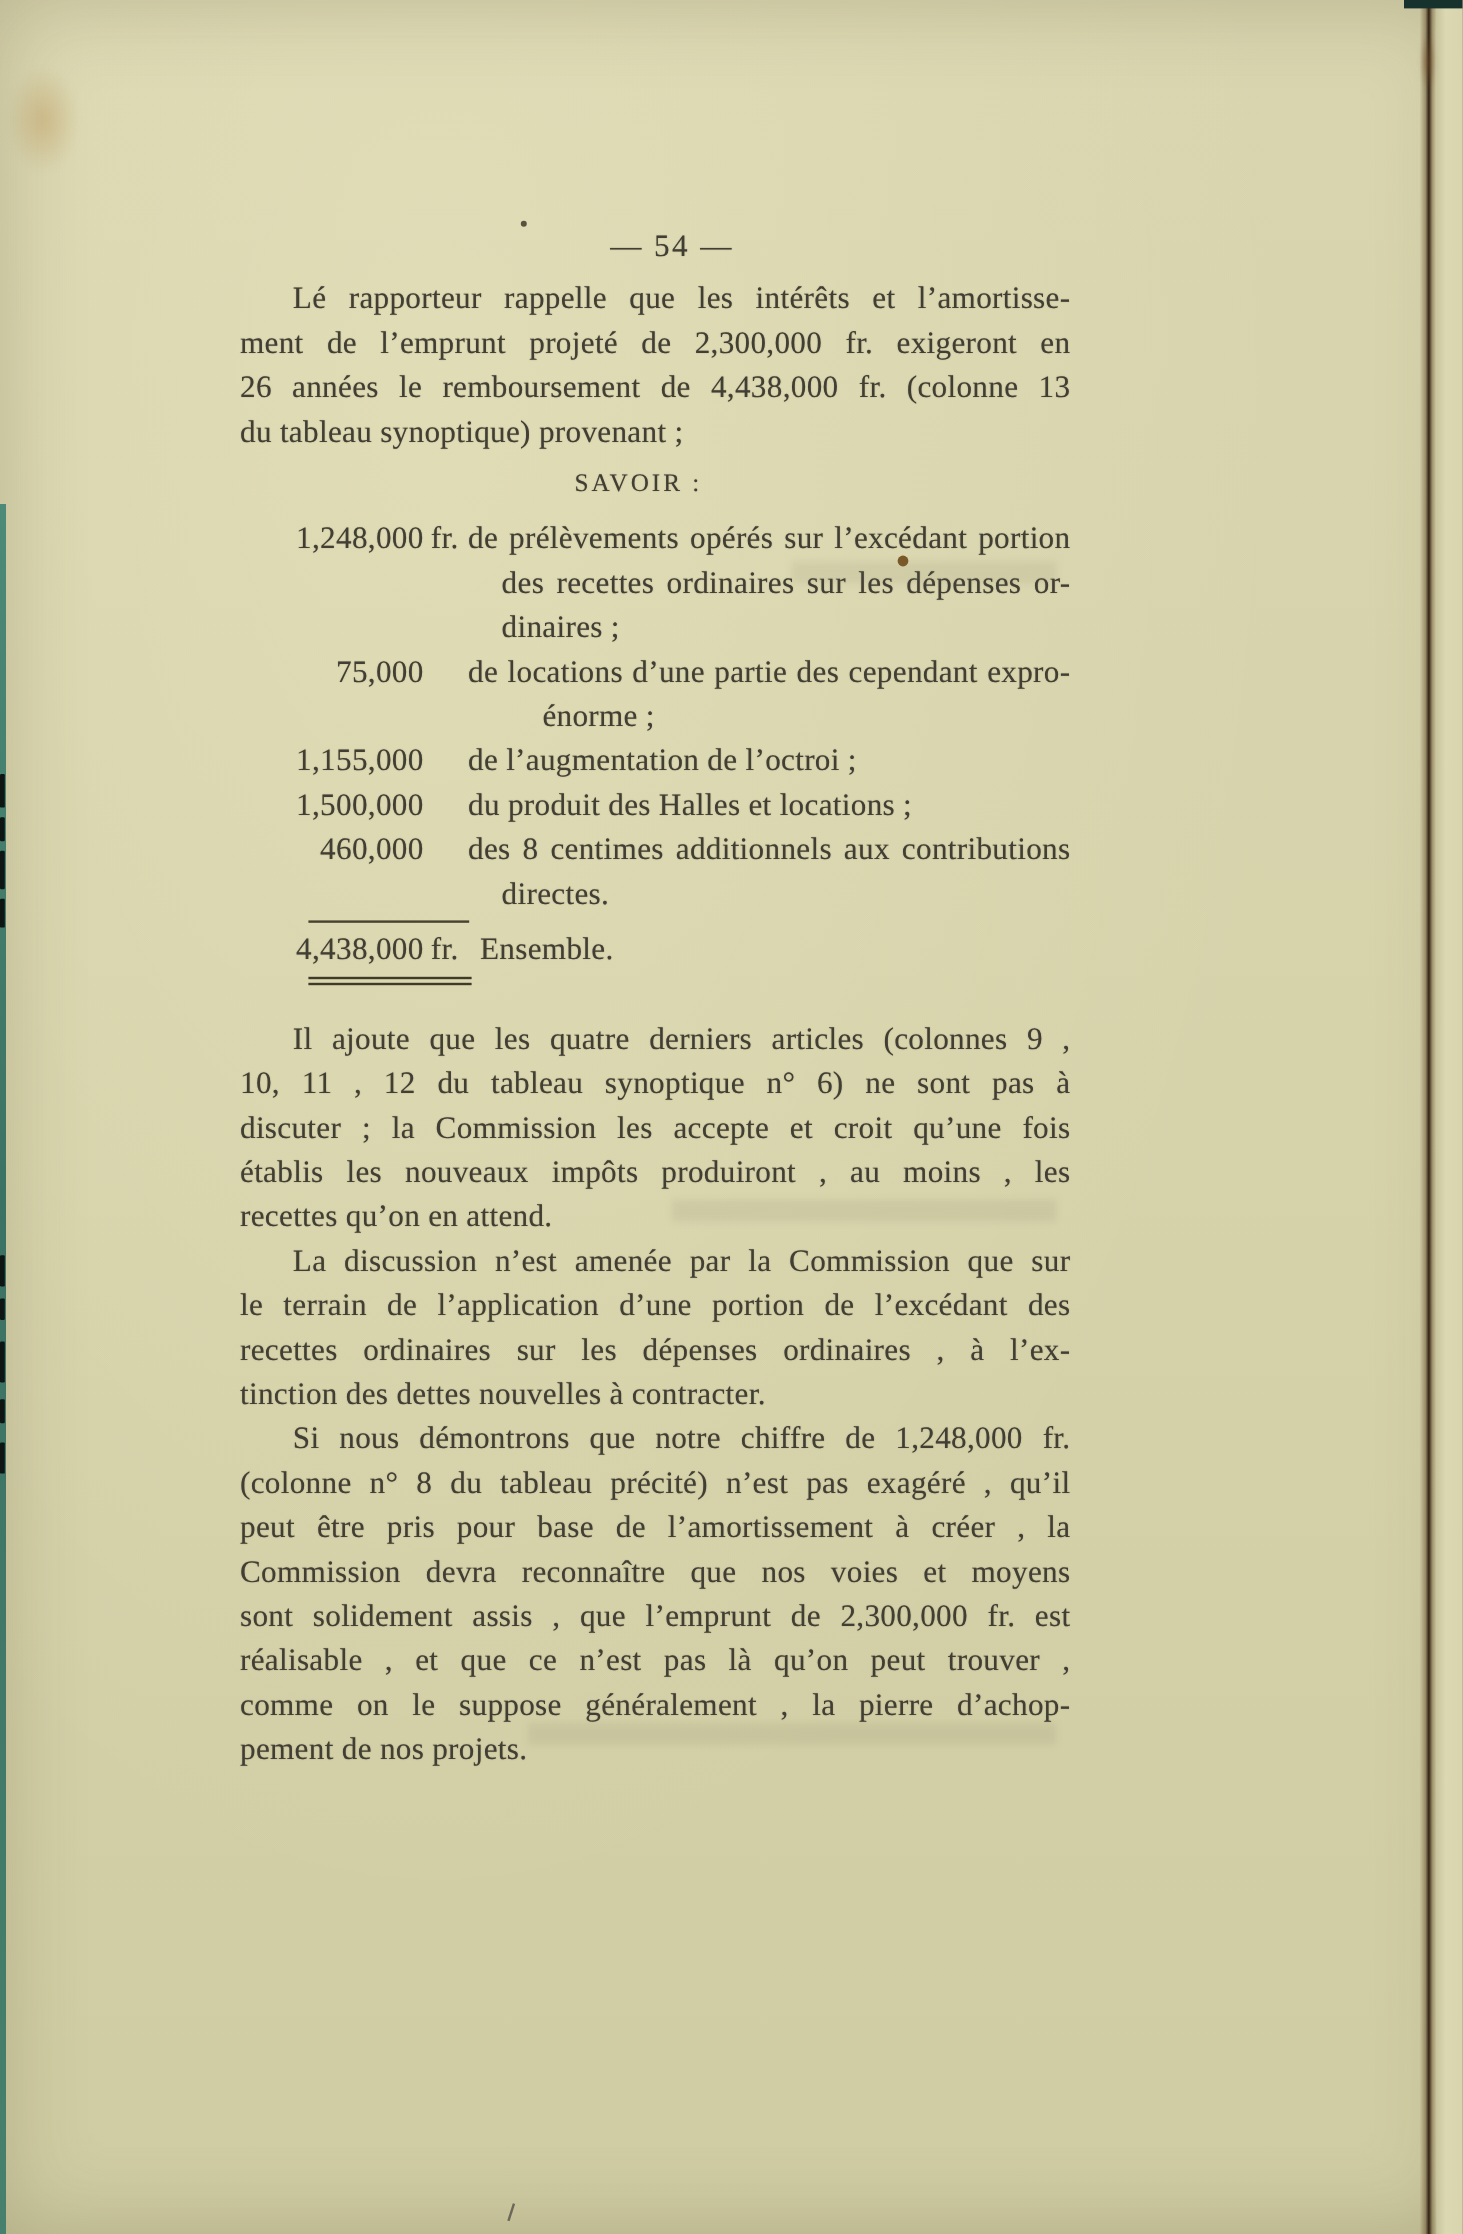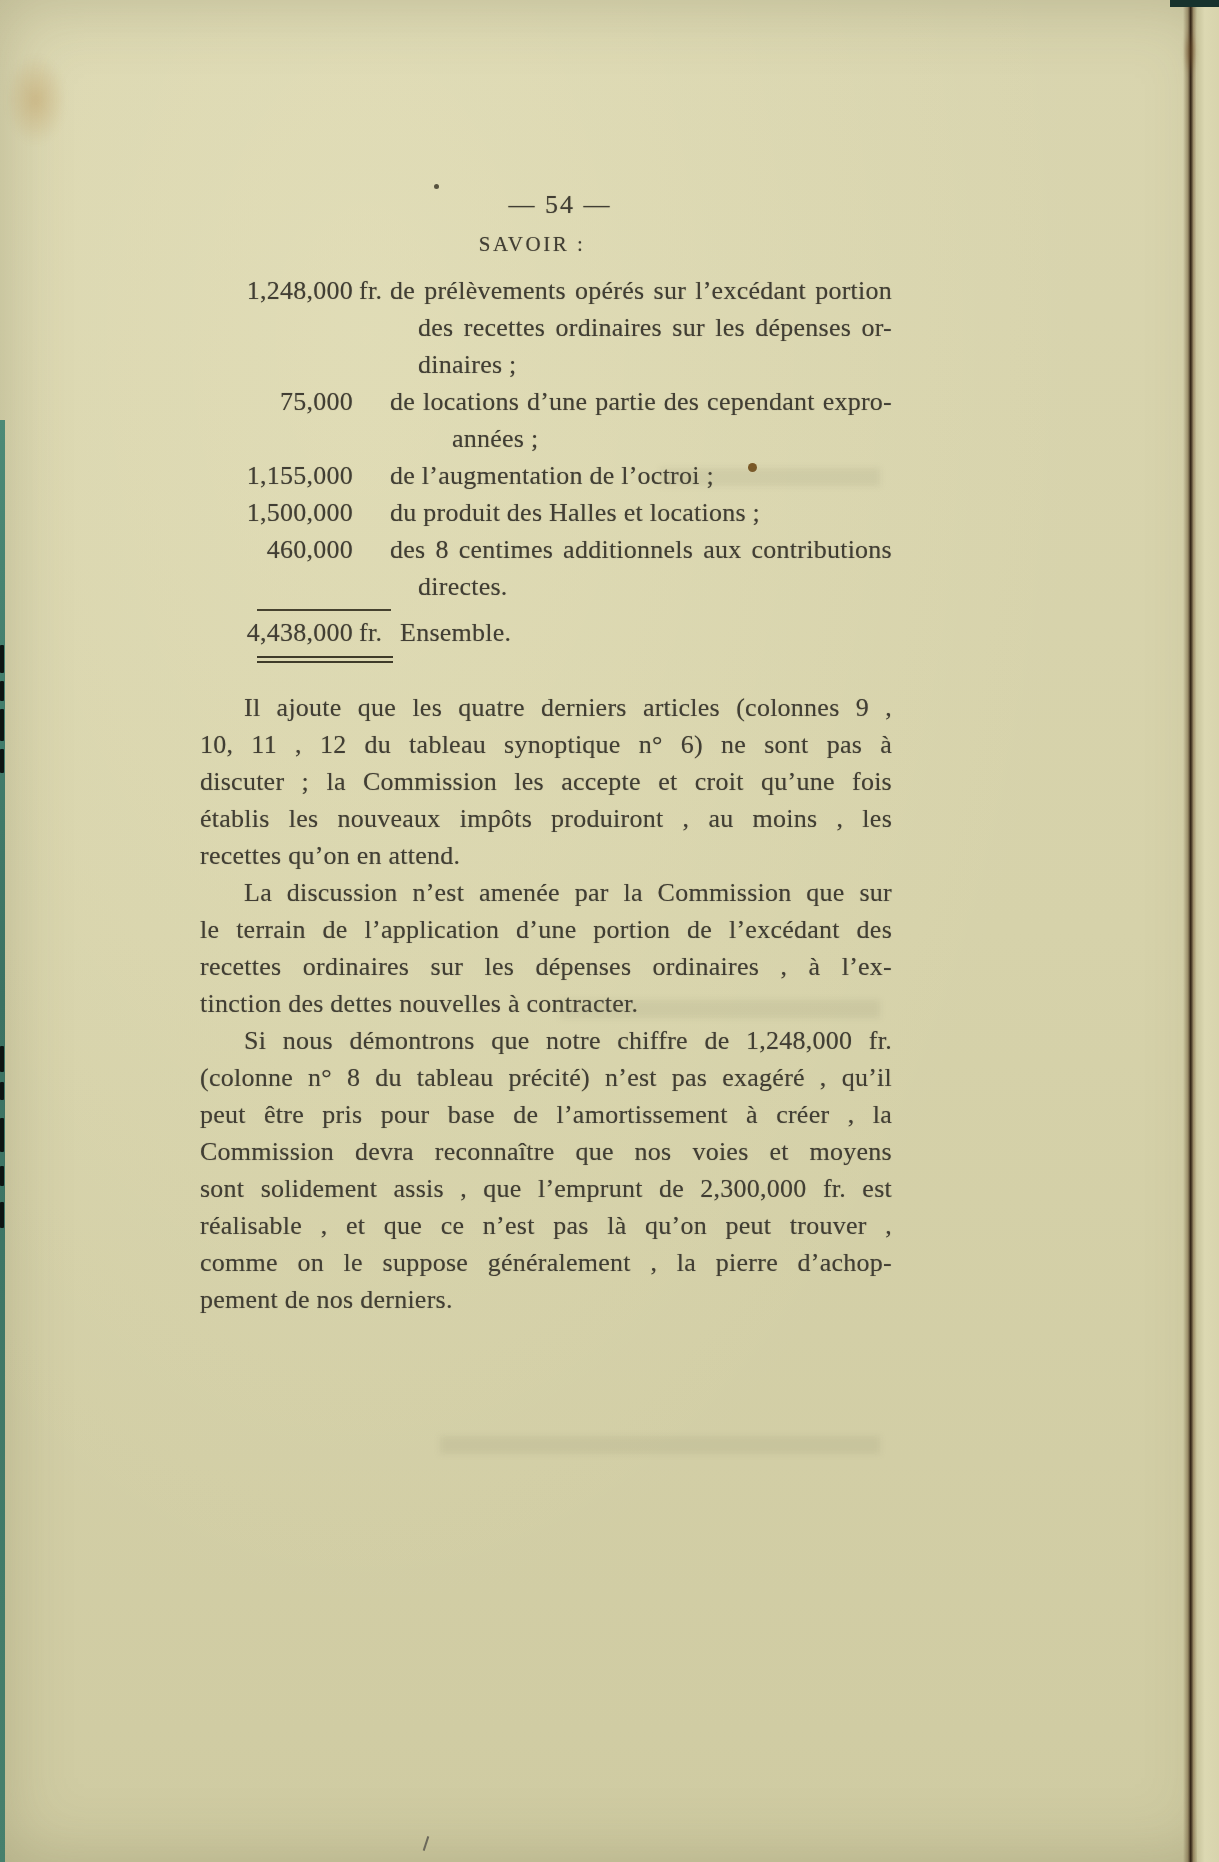--- a/index.html
+++ b/index.html
@@ -57,41 +57,47 @@
 </style>
 </head>
 <body>
 
 <div class="scan">
 
   <div class="content">
 
     <div class="page-number">— 54 —</div>
 
+    <div class="para1">
+      <div class="line j indent">Lé rapporteur rappelle que les intérêts et l’amortisse-</div>
+      <div class="line j">ment de l’emprunt projeté de 2,300,000 fr. exigeront en</div>
+      <div class="line j">26 années le remboursement de 4,438,000 fr. (colonne 13</div>
+      <div class="line end">du tableau synoptique) provenant ;</div>
+    </div>
 
     <div class="savoir">SAVOIR :</div>
 
     <div class="list">
 
       <div class="item-row">
         <div class="line amount">1,248,000</div>
         <div class="line unit">fr.</div>
         <div>
           <div class="line j">de prélèvements opérés sur l’excédant portion</div>
           <div class="line j" style="padding-left:28px;">des recettes ordinaires sur les dépenses or-</div>
           <div class="line end" style="padding-left:28px;">dinaires ;</div>
         </div>
       </div>
 
       <div class="item-row">
         <div class="line amount">75,000</div>
         <div class="line unit"></div>
         <div>
           <div class="line j">de locations d’une partie des cependant expro-</div>
-          <div class="line end" style="padding-left:62px;">années ;</div>
+          <div class="line end" style="padding-left:62px;">énorme ;</div>
         </div>
       </div>
 
       <div class="item-row">
         <div class="line amount">1,155,000</div>
         <div class="line unit"></div>
         <div>
           <div class="line end">de l’augmentation de l’octroi ;</div>
         </div>
       </div>
@@ -142,21 +148,21 @@
       </div>
 
       <div>
         <div class="line j indent">Si nous démontrons que notre chiffre de 1,248,000 fr.</div>
         <div class="line j">(colonne n° 8 du tableau précité) n’est pas exagéré , qu’il</div>
         <div class="line j">peut être pris pour base de l’amortissement à créer , la</div>
         <div class="line j">Commission devra reconnaître que nos voies et moyens</div>
         <div class="line j">sont solidement assis , que l’emprunt de 2,300,000 fr. est</div>
         <div class="line j">réalisable , et que ce n’est pas là qu’on peut trouver ,</div>
         <div class="line j">comme on le suppose généralement , la pierre d’achop-</div>
-        <div class="line end">pement de nos derniers.</div>
+        <div class="line end">pement de nos projets.</div>
       </div>
 
 
     </div>
   </div>
 
   <div class="scanner-strip"></div>
   <div class="film-mark" style="top:645px;height:28px;"></div>
   <div class="film-mark" style="top:681px;height:20px;"></div>
   <div class="film-mark" style="top:709px;height:32px;"></div>

